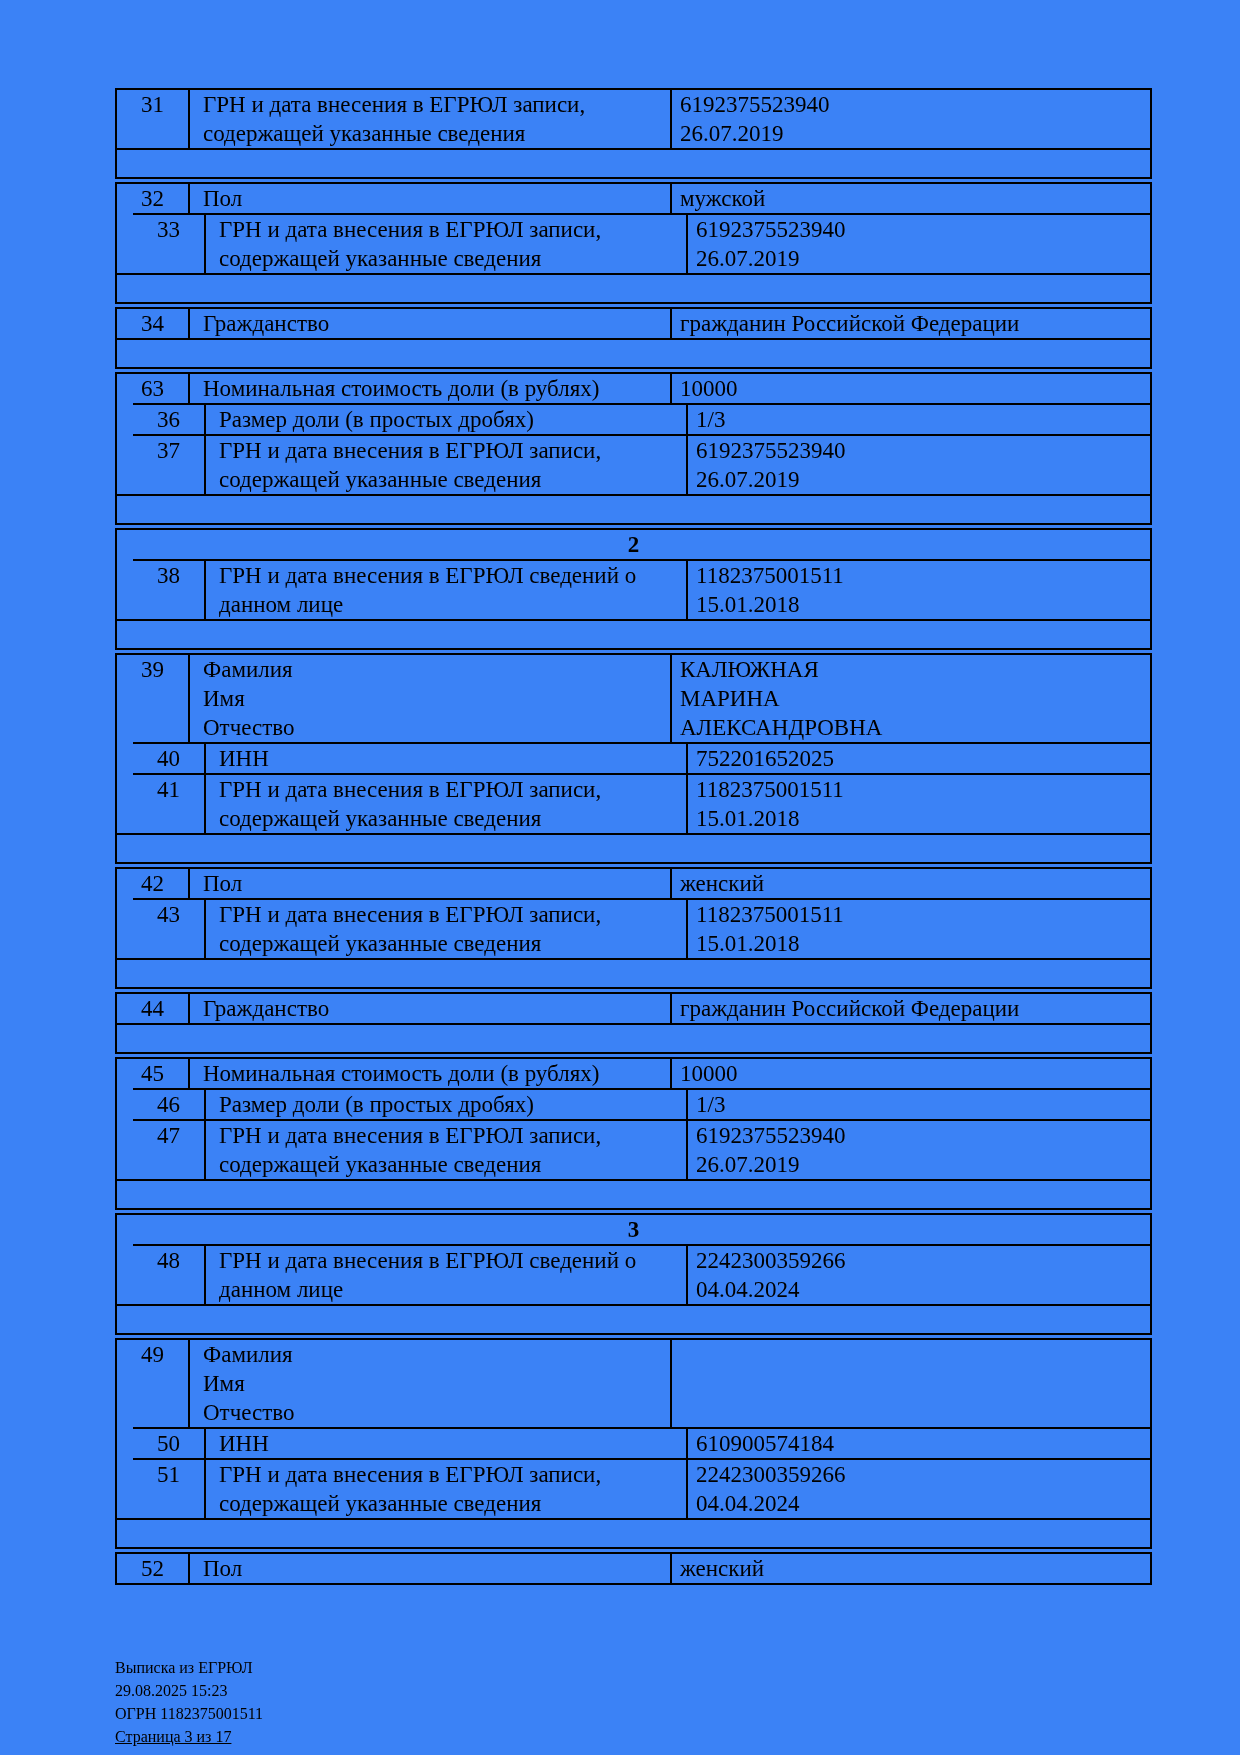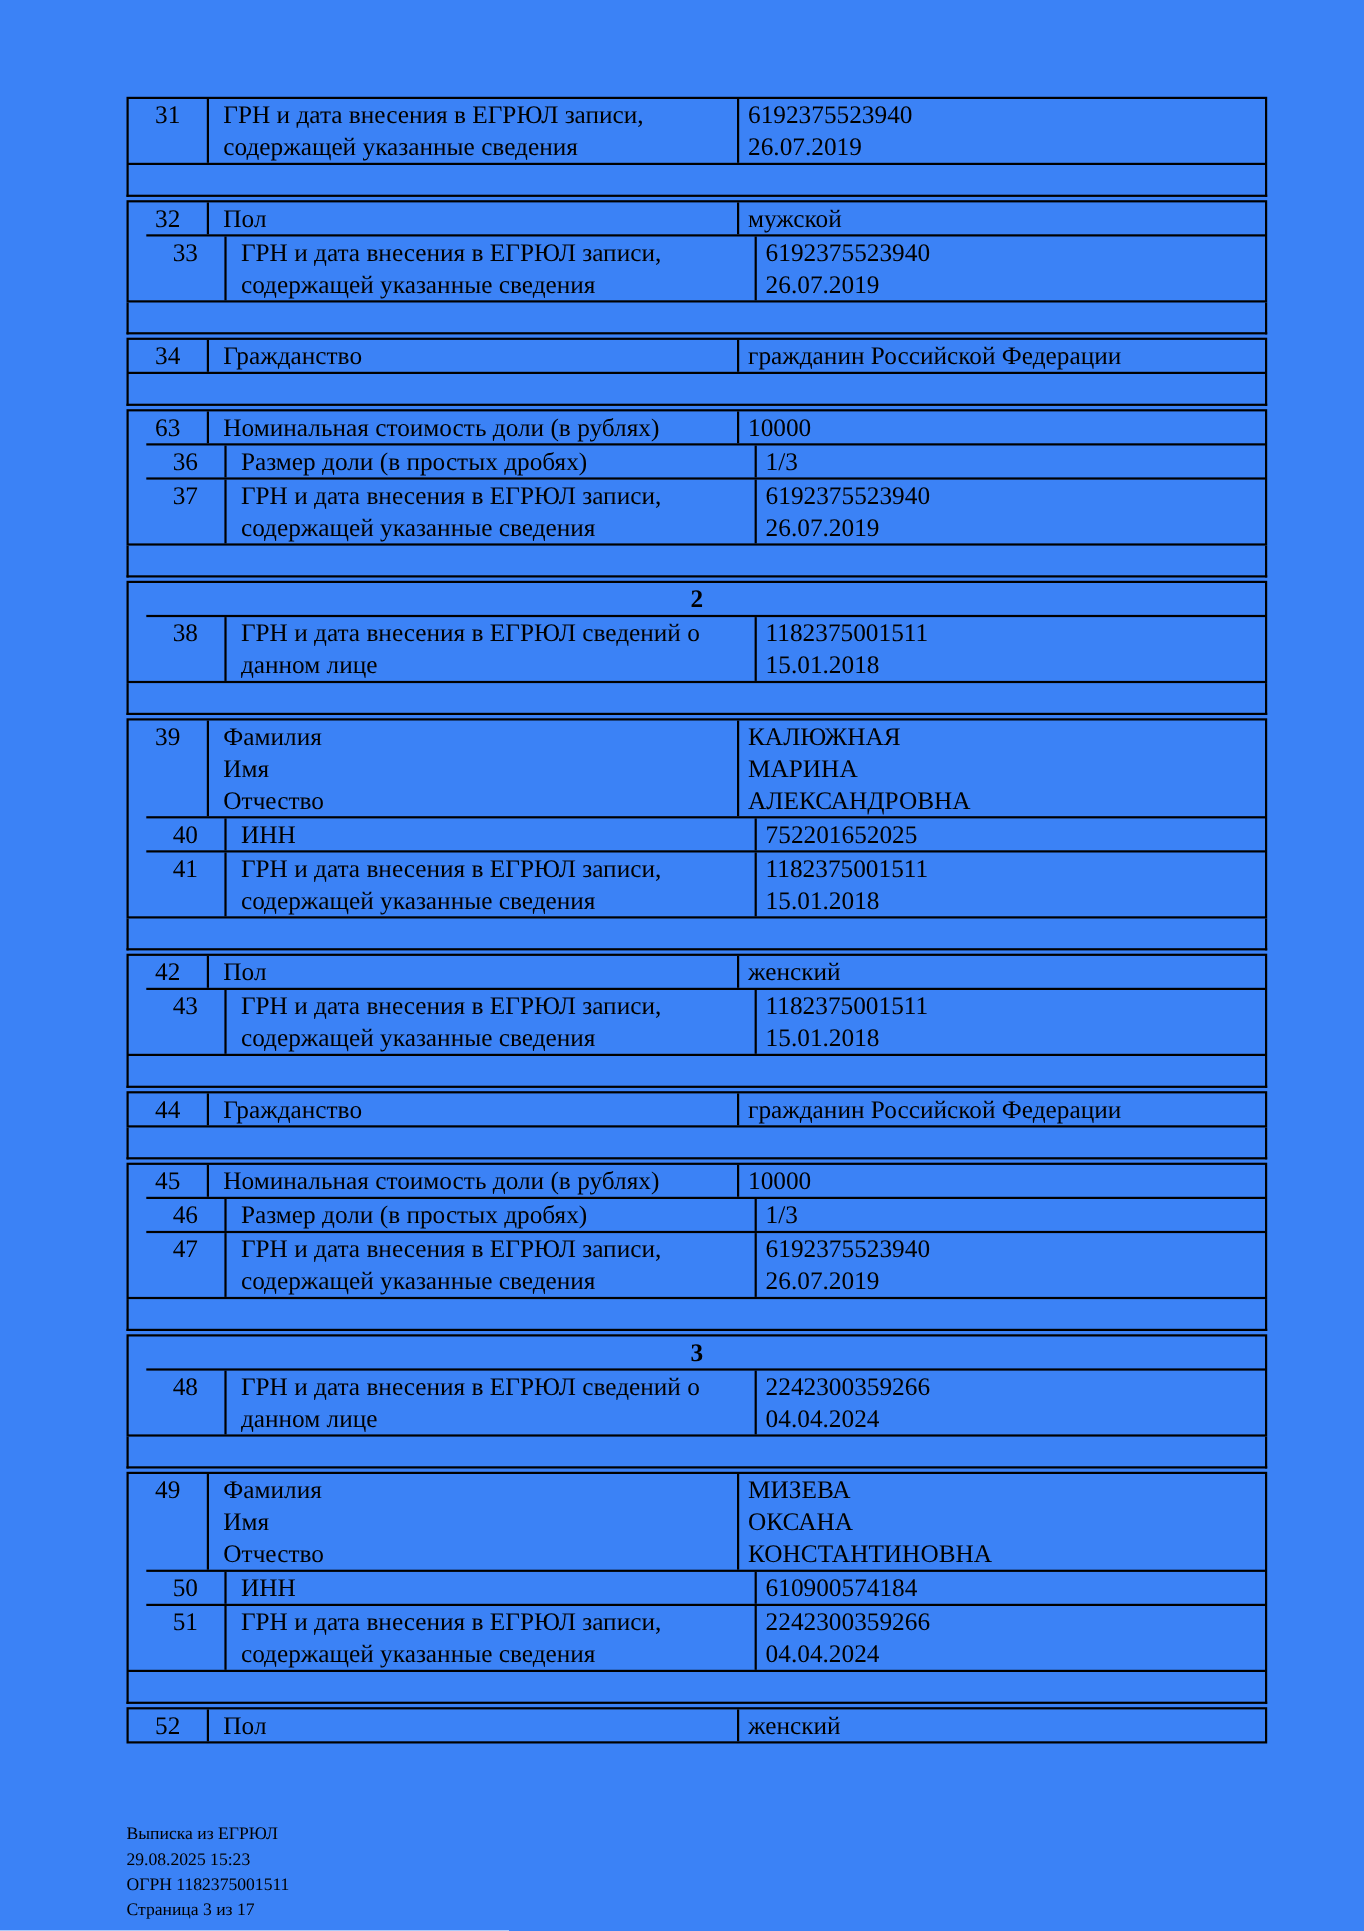--- a/index.html
+++ b/index.html
@@ -62,21 +62,21 @@
     top: 1656px;
     width: 1037px;
     display: flex;
     align-items: flex-start;
     font-size: 16px;
     line-height: 23px;
     flex-direction: column;
   }
   .footer-left { flex: 1; text-align: left; }
   .footer-center { flex: 1; text-align: center; }
-  .footer-right { flex: 1; text-align: right; }
+  .footer-right { flex: 1; text-align: right; text-decoration: underline; }
 </style>
 </head>
 <body>
 
 <div class="page">
   <div class="egrul-table" id="table-root">
       <div class="block">
         <div class="row">
           <div class="cell num">31</div>
           <div class="cell name">ГРН и дата внесения в ЕГРЮЛ записи,
@@ -217,23 +217,20 @@
 04.04.2024</div>
         </div>
       </div>
       <div class="spacer"></div>
       <div class="block">
         <div class="row">
           <div class="cell num">49</div>
           <div class="cell name">Фамилия
 Имя
 Отчество</div>
-          <div class="cell value">МИЗЕВА
-ОКСАНА
-КОНСТАНТИНОВНА</div>
         </div>
         <div class="row">
           <div class="cell num">50</div>
           <div class="cell name">ИНН</div>
           <div class="cell value">610900574184</div>
         </div>
         <div class="row">
           <div class="cell num">51</div>
           <div class="cell name">ГРН и дата внесения в ЕГРЮЛ записи,
 содержащей указанные сведения</div>

